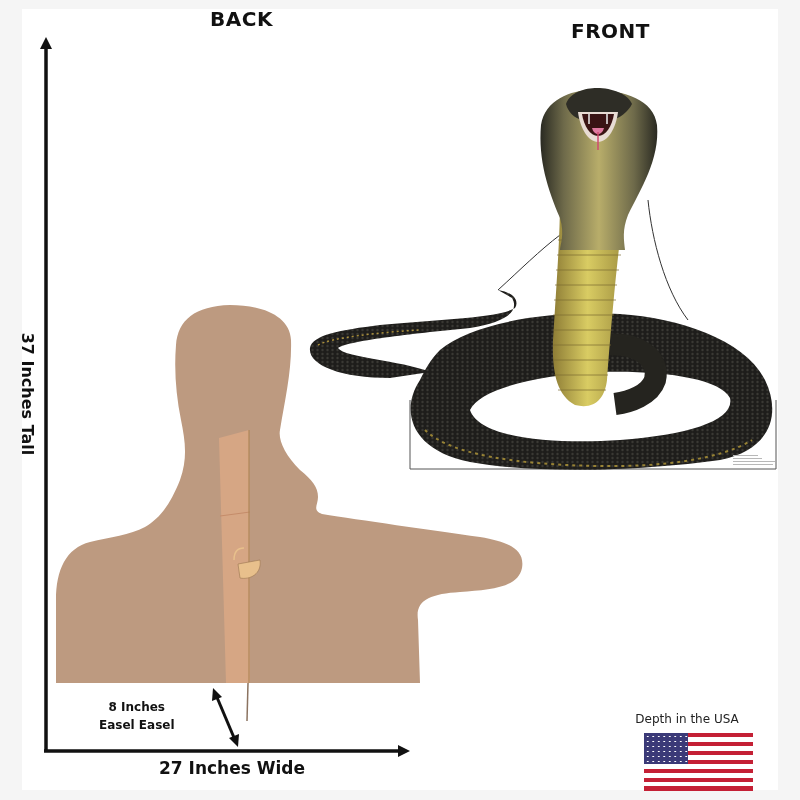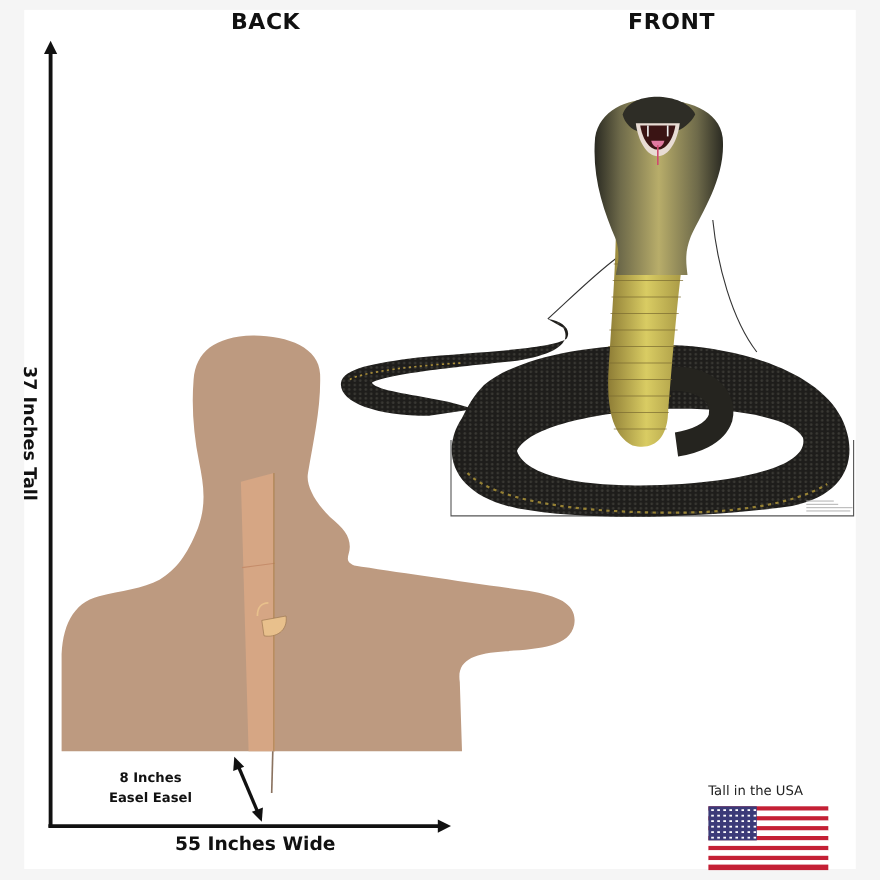--- a/index.html
+++ b/index.html
@@ -2,21 +2,21 @@
 <html><head>
 <meta charset="utf-8">
 <style>
   html, body { margin: 0; padding: 0; }
   body { width: 800px; height: 800px; background: #f5f5f5; position: relative; overflow: hidden;
          font-family: "DejaVu Sans", sans-serif; }
   .canvas { position: absolute; left: 22px; top: 9px; width: 756px; height: 781px; background: #ffffff; }
   .label { position: absolute; font-weight: bold; color: #111; white-space: nowrap; }
   .hdr { font-size: 20px; letter-spacing: 0.5px; top: 7px; }
   #back-label { left: 210px; }
-  #front-label { left: 571px; }
+  #front-label { left: 571px; margin-top: 12px; }
   #height-label { font-size: 16px; left: 27px; top: 394px; transform: translate(-50%, -50%) rotate(90deg); }
   #width-label { font-size: 17px; left: 159px; top: 758px; }
   #depth-label { font-size: 12px; left: 99px; top: 698px; text-align: center; line-height: 18px; }
   #depth-label span { display: block; }
   svg.layer { position: absolute; left: 0; top: 0; }
   .usa-block { position: absolute; left: 620px; top: 712px; width: 160px; }
   #usa-text { position: absolute; left: 2px; top: 0; font-size: 12px; color: #222; font-weight: normal;
               width: 130px; text-align: center; }
   .flag { position: absolute; left: 24px; top: 21px; width: 109px; height: 58px; }
   .stripe { height: 4.46px; }
@@ -63,21 +63,21 @@
   </g>
 
   <g>
     <line x1="216" y1="695" x2="235" y2="740" stroke="#111" stroke-width="3"></line>
     <polygon points="213,688 212,701 222,697" fill="#111"></polygon>
     <polygon points="238,747 239,734 229,738" fill="#111"></polygon>
   </g>
 </svg>
 
 <div class="label" id="height-label">37 Inches Tall</div>
-<div class="label" id="width-label">55 Inches Wide</div>
+<div class="label" id="width-label">27 Inches Wide</div>
 <div class="label" id="depth-label">
   <span>8 Inches</span>
   <span>Easel Easel</span>
 </div>
 
 <svg class="layer" width="800" height="800" viewBox="0 0 800 800">
   <defs>
     <linearGradient id="belly" x1="0" y1="0" x2="1" y2="0">
       <stop offset="0" stop-color="#8e7d36"></stop>
       <stop offset="0.45" stop-color="#d9cc63"></stop>
@@ -145,21 +145,21 @@
 </svg>
 
 <div class="fineprint">
   <div style="width:60%"></div>
     <div style="width:70%"></div>
     <div style="width:100%"></div>
     <div style="width:95%"></div>
 </div>
 
 <div class="usa-block">
-  <div id="usa-text">Tall in the USA</div>
+  <div id="usa-text">Depth in the USA</div>
   <div class="flag">
     <div class="stripe r"></div>
       <div class="stripe w"></div>
       <div class="stripe r"></div>
       <div class="stripe w"></div>
     <div class="stripe r"></div>
       <div class="stripe w"></div>
       <div class="stripe r"></div>
       <div class="stripe w"></div>
     <div class="stripe r"></div>

